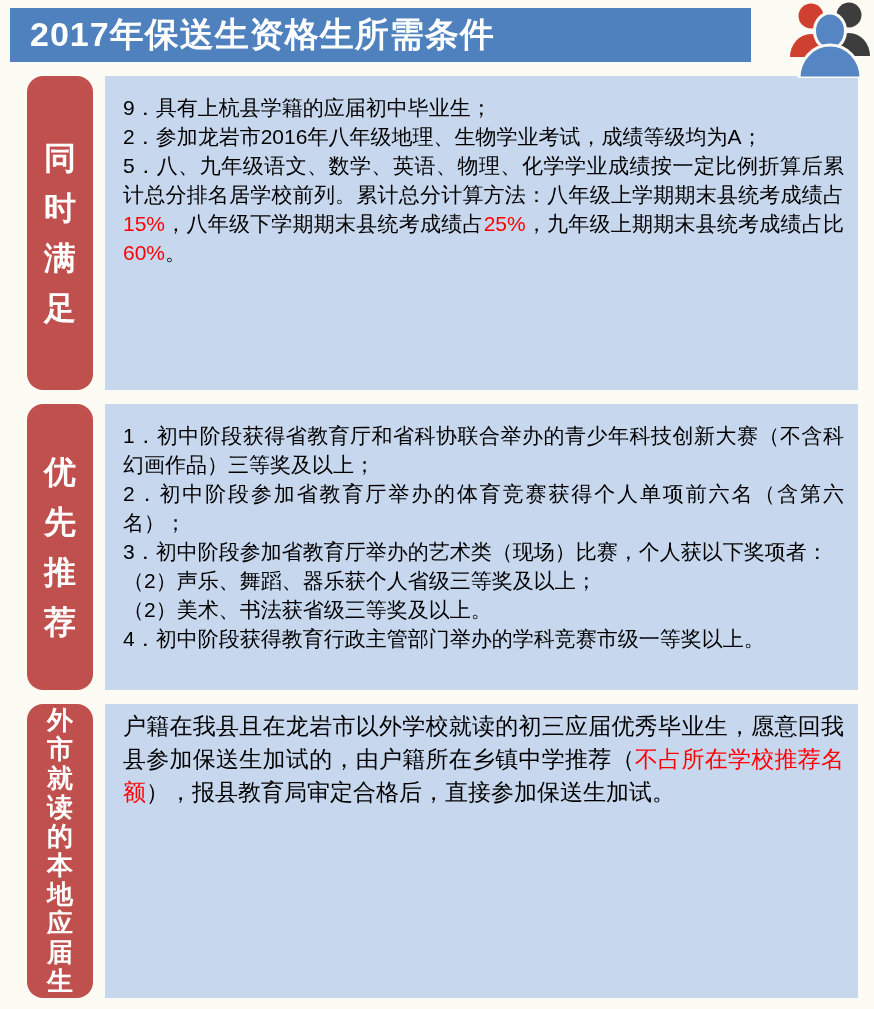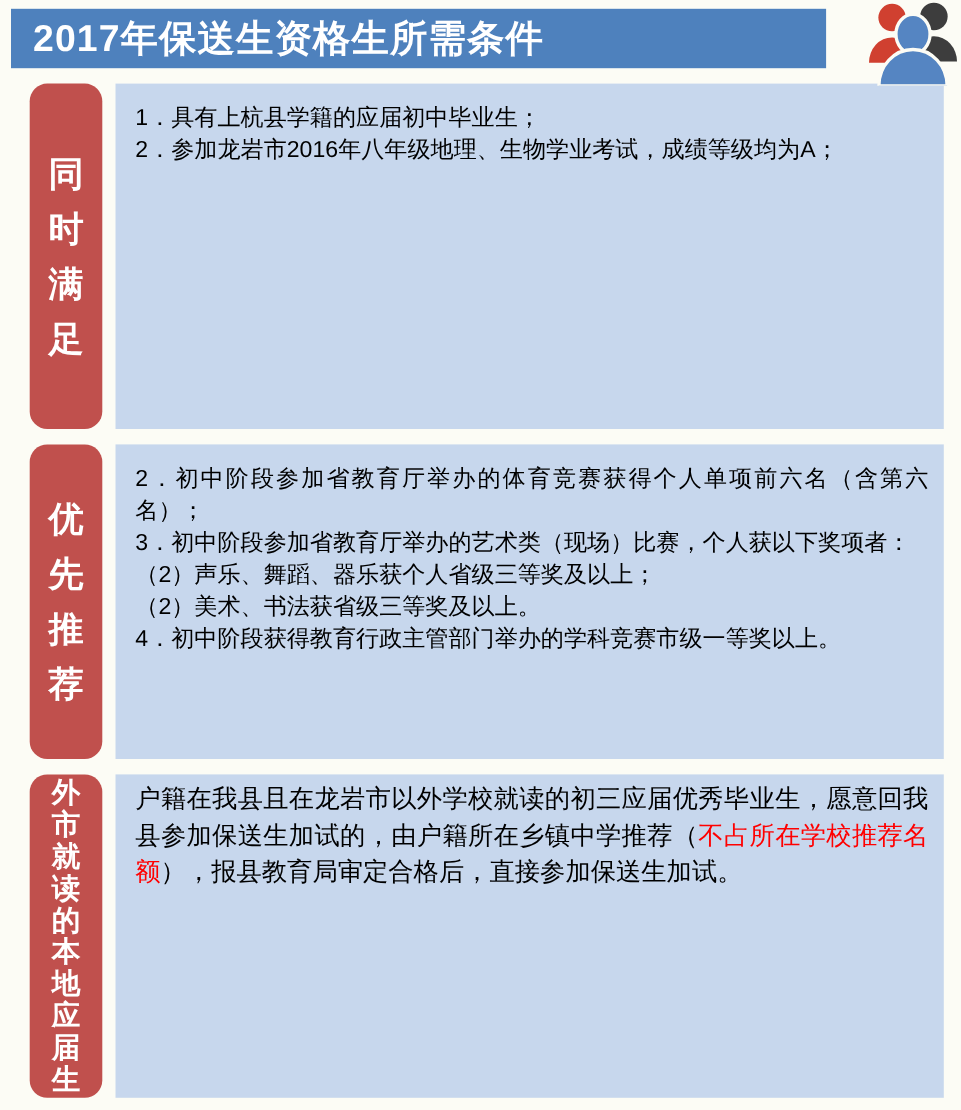--- a/index.html
+++ b/index.html
@@ -83,32 +83,34 @@
 
 <div class="sections" id="sections">
     <section class="section s1">
       <div class="side-label">
         <span>同</span>
         <span>时</span>
         <span>满</span>
         <span>足</span>
       </div>
       <div class="panel">
-        <p><span>1．具有上杭县学籍的应届初中毕业生；</span></p>
+        <p><span>9．具有上杭县学籍的应届初中毕业生；</span></p>
         <p><span>2．参加龙岩市2016年八年级地理、生物学业考试，成绩等级均为A；</span></p>
+        <p><span>5．八、九年级语文、数学、英语、物理、化学学业成绩按一定比例折算后累计总分排名居学校前列。累计总分计算方法：八年级上学期期末县统考成绩占</span><span class="red">15%</span><span>，八年级下学期期末县统考成绩占</span><span class="red">25%</span><span>，九年级上期期末县统考成绩占比</span><span class="red">60%</span><span>。</span></p>
       </div>
     </section>
     <section class="section s2">
       <div class="side-label">
         <span>优</span>
         <span>先</span>
         <span>推</span>
         <span>荐</span>
       </div>
       <div class="panel">
+        <p><span>1．初中阶段获得省教育厅和省科协联合举办的青少年科技创新大赛（不含科幻画作品）三等奖及以上；</span></p>
         <p><span>2．初中阶段参加省教育厅举办的体育竞赛获得个人单项前六名（含第六名）；</span></p>
         <p><span>3．初中阶段参加省教育厅举办的艺术类（现场）比赛，个人获以下奖项者：</span></p>
         <p><span>（2）声乐、舞蹈、器乐获个人省级三等奖及以上；</span></p>
         <p><span>（2）美术、书法获省级三等奖及以上。</span></p>
         <p><span>4．初中阶段获得教育行政主管部门举办的学科竞赛市级一等奖以上。</span></p>
       </div>
     </section>
     <section class="section s3">
       <div class="side-label long">
         <span>外</span>

